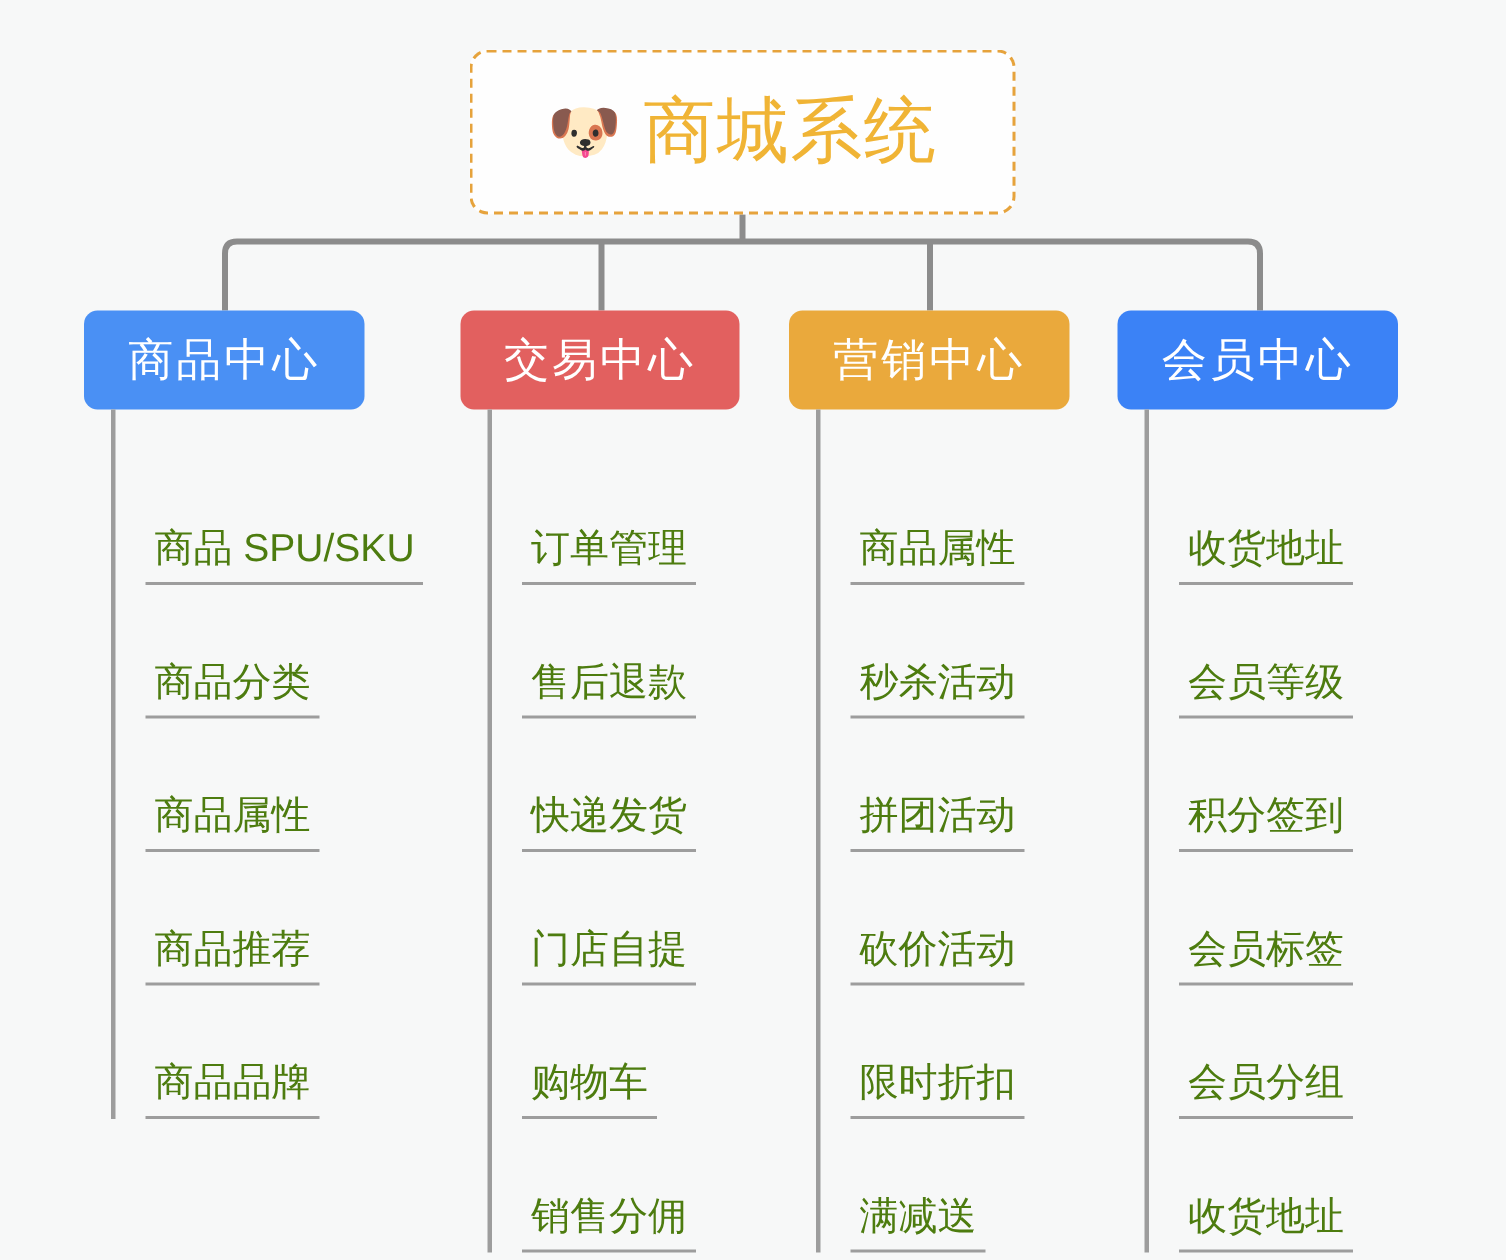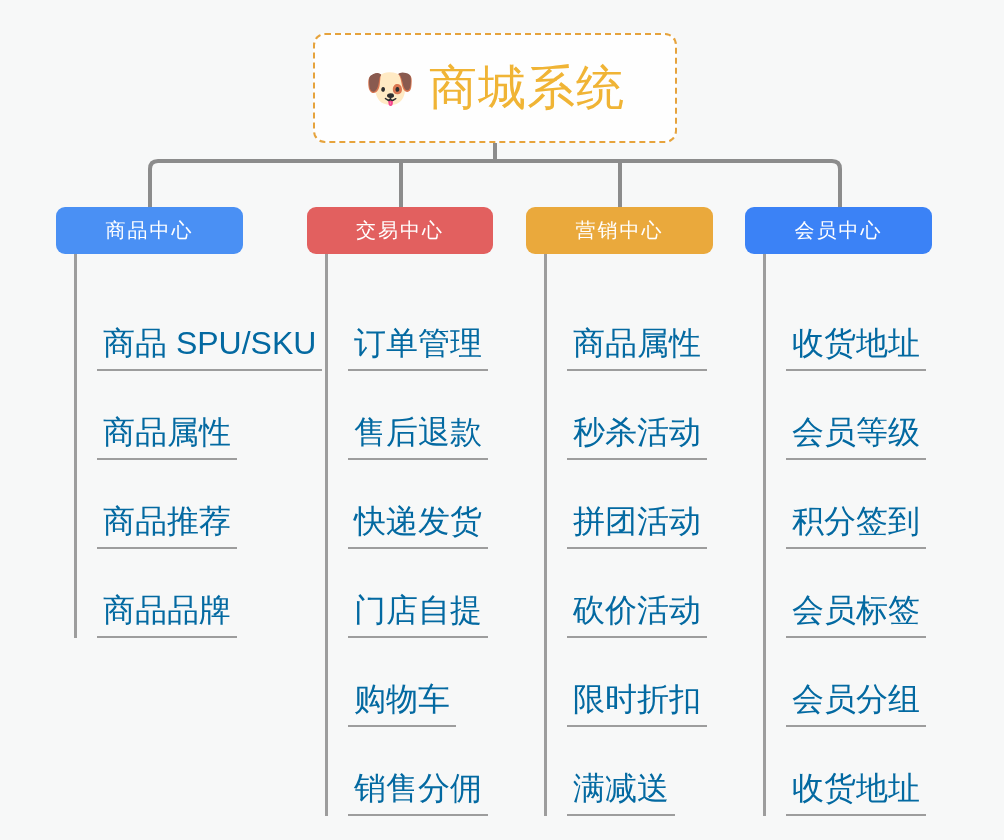--- a/index.html
+++ b/index.html
@@ -51,47 +51,47 @@
     pointer-events:none;
   }
 
   
   .branch{
     position:absolute;
     top:207px;
   }
   .branch-head{
     box-sizing:border-box;
-    height:47px;
+    height:66px;
     border-radius:9px;
     display:flex;
     align-items:center;
     justify-content:center;
     color:#ffffff;
-    font-size:20px;
+    font-size:30px;
     letter-spacing:2px;
     white-space:nowrap;
   }
   .branch-body{
     position:relative;
     margin-left:18px;
     padding-left:20px;
     padding-top:28px;
     border-left:3px solid #9d9d9d;
   }
   .leaf{
     height:89px;
     box-sizing:border-box;
     display:flex;
     align-items:flex-end;
   }
   .leaf-label{
     display:inline-block;
-    font-size:32px;
-    color:#0369a1;
+    font-size:26px;
+    color:#4d7c0f;
     white-space:nowrap;
     padding:0 6px 7px 6px;
     border-bottom:2px solid #9d9d9d;
     line-height:1.15;
   }
 
   
   .branch-0{left:56px;}
   .branch-0 .branch-head{width:187px;background:#4a90f4;}
   .branch-1{left:307px;}
@@ -120,20 +120,23 @@
     <span class="root-title">商城系统</span>
   </div>
 
   <div class="branch branch-0">
     <div class="branch-head">商品中心</div>
     <div class="branch-body">
       <div class="leaf">
           <span class="leaf-label">商品 SPU/SKU</span>
         </div>
       <div class="leaf">
+          <span class="leaf-label">商品分类</span>
+        </div>
+      <div class="leaf">
           <span class="leaf-label">商品属性</span>
         </div>
       <div class="leaf">
           <span class="leaf-label">商品推荐</span>
         </div>
       <div class="leaf">
           <span class="leaf-label">商品品牌</span>
         </div>
     </div>
   </div>

